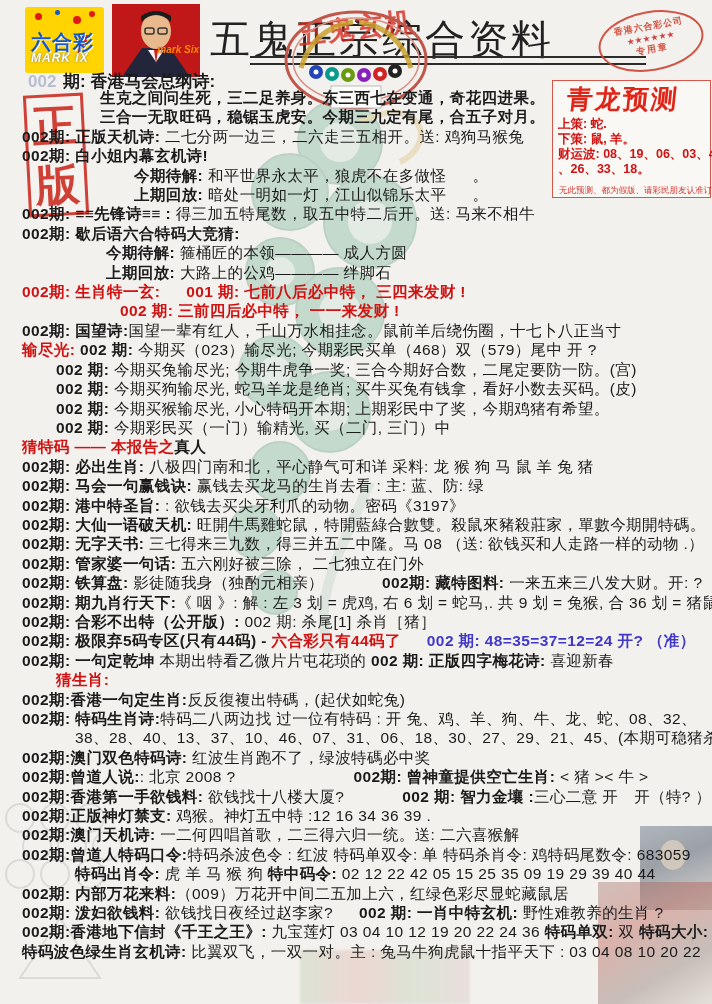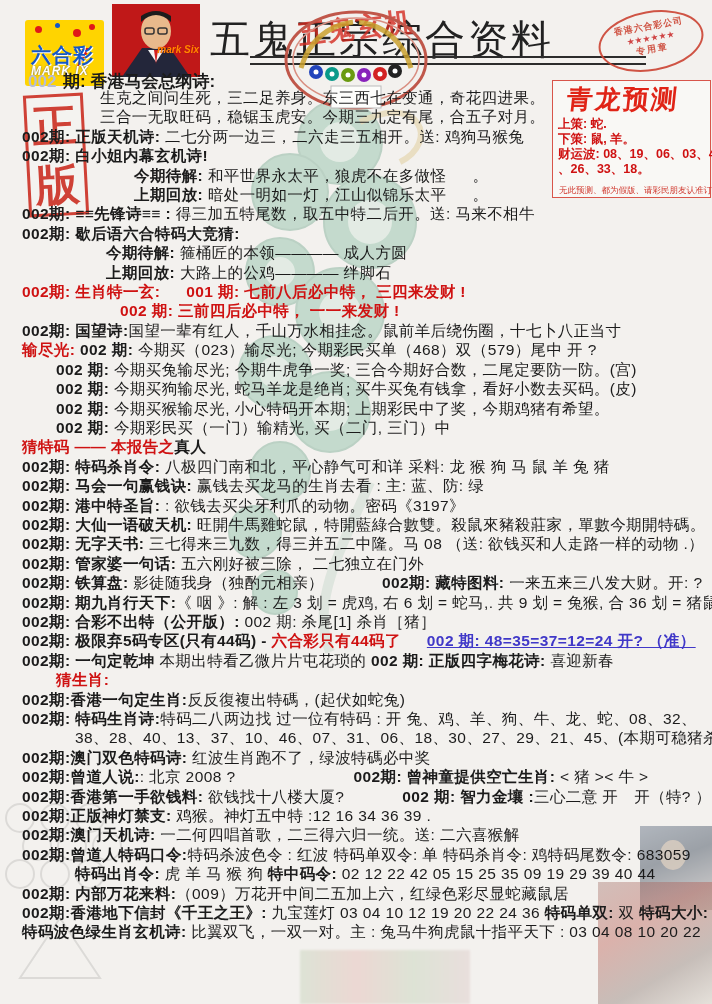--- a/index.html
+++ b/index.html
@@ -1,20 +1,20 @@
 <!DOCTYPE html>
 <html><head>
 <meta charset="utf-8">
 <style>
   html,body{margin:0;padding:0;background:#ddd;}
   .page{position:relative;width:712px;height:1004px;background:#f3f1ee;overflow:hidden;
         font-family:"Liberation Sans","DejaVu Sans",sans-serif;color:#1b1b1b;}
   
   .logo{position:absolute;left:25px;top:7px;width:79px;height:66px;background:#ffd400;
-        border-radius:3px;overflow:hidden;margin-top:13px;}
+        border-radius:3px;overflow:hidden;}
   .logo .brand{position:absolute;left:6px;top:22px;font-size:20px;font-weight:bold;color:#1457c8;
         text-shadow:1px 1px 0 #fff;letter-spacing:1px;}
   .logo .sub{position:absolute;left:6px;top:44px;font-size:12px;font-weight:bold;color:#fff;
         text-shadow:0 0 2px #666;letter-spacing:1px;font-style:italic;}
   .logo .dot{position:absolute;border-radius:50%;}
   .bolt{position:absolute;left:52px;top:28px;width:0;height:0;border-left:5px solid transparent;
         border-right:3px solid transparent;border-top:22px solid #e01818;transform:skewX(-28deg);}
   .photo{position:absolute;left:112px;top:4px;width:88px;height:51px;}
   .photo .cap{position:absolute;right:1px;bottom:0;font-size:10px;font-weight:bold;color:#ff8a00;
         text-shadow:0 0 1px #b00;font-style:italic;}
@@ -43,25 +43,25 @@
   
   .zseal{position:absolute;left:26px;top:94px;width:54px;height:116px;border:3px solid #cc3327;
         color:#cc3327;transform:rotate(-3deg);display:flex;flex-direction:column;align-items:center;
         justify-content:space-around;font-family:"Liberation Serif","DejaVu Serif",serif;
         font-size:44px;font-weight:bold;opacity:.92;background:rgba(255,255,255,.15);}
   
   .body-lines{position:absolute;left:22px;top:88px;width:690px;}
   .ln{height:19.42px;line-height:19.42px;white-space:nowrap;font-size:15.5px;letter-spacing:.4px;}
   .seg.k{font-weight:bold;}
   .seg.r{color:#cf1212;font-weight:bold;}
-  .seg.u{color:#4038c8;font-weight:bold;text-decoration:underline;}
+  .seg.u{color:#4038c8;font-weight:bold;}
   .seg.g1{margin-left:26px;}
   .seg.g2{margin-left:58px;}
   .seg.g3{margin-left:118px;}
-  .x34{padding-left:34px;}.x53{padding-left:53px;}.x78{padding-left:78px;}
+  .x34{padding-left:34px;}.x53{padding-left:53px;}.x78{padding-left:78px;font-weight:bold;}
   .x84{padding-left:84px;}.x98{padding-left:98px;}.x112{padding-left:112px;}
   
   .wm{position:absolute;pointer-events:none;}
   .photos-br1{position:absolute;left:640px;top:826px;width:72px;height:84px;opacity:.55;
         background:linear-gradient(160deg,#7b8696 0%,#55606e 40%,#8c8f96 70%,#b9b2a8 100%);}
   .photos-br1::after{content:"";position:absolute;left:20px;top:14px;width:26px;height:30px;
         border-radius:50%;background:#cbb49e;opacity:.8;}
   .photos-br2{position:absolute;left:598px;top:882px;width:114px;height:122px;opacity:.38;
         background:linear-gradient(150deg,#9c6a62 0%,#b34a3e 35%,#7e6a62 70%,#cfc6ba 100%);}
   .photos-bc{position:absolute;left:300px;top:950px;width:170px;height:54px;opacity:.25;
@@ -205,21 +205,21 @@
       <div class="ln x84"><span class="seg k">上期回放: </span><span class="seg ">大路上的公鸡———— 绊脚石</span></div>
       <div class="ln "><span class="seg r">002期: 生肖特一玄:</span><span class="seg r g1">001 期:  七前八后必中特， 三四来发财  !</span></div>
       <div class="ln x98"><span class="seg r">002 期:  三前四后必中特， 一一来发财  !</span></div>
       <div class="ln "><span class="seg k">002期: </span><span class="seg k">国望诗:</span><span class="seg ">国望一辈有红人，千山万水相挂念。鼠前羊后绕伤圈，十七卜八正当寸</span></div>
       <div class="ln "><span class="seg r">输尽光: </span><span class="seg k">002 期: </span><span class="seg ">今期买（023）输尽光; 今期彩民买单（468）双（579）尾中 开 ?</span></div>
       <div class="ln x34"><span class="seg k">002 期: </span><span class="seg ">今期买兔输尽光; 今期牛虎争一奖; 三合今期好合数，二尾定要防一防。(宫)</span></div>
       <div class="ln x34"><span class="seg k">002 期: </span><span class="seg ">今期买狗输尽光, 蛇马羊龙是绝肖; 买牛买兔有钱拿，看好小数去买码。(皮)</span></div>
       <div class="ln x34"><span class="seg k">002 期: </span><span class="seg ">今期买猴输尽光, 小心特码开本期; 上期彩民中了奖，今期鸡猪有希望。</span></div>
       <div class="ln x34"><span class="seg k">002 期: </span><span class="seg ">今期彩民买（一门）输精光, 买（二门, 三门）中</span></div>
       <div class="ln "><span class="seg r">猜特码 —— 本报告之</span><span class="seg k">真人</span></div>
-      <div class="ln "><span class="seg k">002期: </span><span class="seg k">特码杀肖令: </span><span class="seg ">八极四门南和北，平心静气可和详 采料: 龙 猴 狗 马 鼠 羊 兔 猪</span></div>
+      <div class="ln "><span class="seg k">002期: </span><span class="seg k">必出生肖: </span><span class="seg ">八极四门南和北，平心静气可和详 采料: 龙 猴 狗 马 鼠 羊 兔 猪</span></div>
       <div class="ln "><span class="seg k">002期: </span><span class="seg k">马会一句赢钱诀: </span><span class="seg ">赢钱去买龙马的生肖去看 : 主: 蓝、防: 绿</span></div>
       <div class="ln "><span class="seg k">002期: </span><span class="seg k">港中特圣旨: </span><span class="seg ">: 欲钱去买尖牙利爪的动物。密码《3197》</span></div>
       <div class="ln "><span class="seg k">002期: </span><span class="seg k">大仙一语破天机: </span><span class="seg ">旺開牛馬雞蛇鼠，特開藍綠合數雙。殺鼠來豬殺莊家，單數今期開特碼。</span></div>
       <div class="ln "><span class="seg k">002期: </span><span class="seg k">无字天书: </span><span class="seg ">三七得来三九数，得三并五二中隆。马 08 （送: 欲钱买和人走路一样的动物 .）</span></div>
       <div class="ln "><span class="seg k">002期: </span><span class="seg k">管家婆一句话: </span><span class="seg ">五六刚好被三除， 二七独立在门外</span></div>
       <div class="ln "><span class="seg k">002期: </span><span class="seg k">铁算盘: </span><span class="seg ">影徒随我身（独酌元相亲）</span><span class="seg k g2">002期: </span><span class="seg k">藏特图料: </span><span class="seg ">一来五来三八发大财。开: ?</span></div>
       <div class="ln "><span class="seg k">002期: </span><span class="seg k">期九肖行天下:</span><span class="seg ">《 咽 》: 解 : 左 3 划 = 虎鸡, 右 6 划 = 蛇马,. 共 9 划 = 兔猴, 合 36 划 = 猪鼠</span></div>
       <div class="ln "><span class="seg k">002期: </span><span class="seg k">合彩不出特（公开版）: </span><span class="seg ">002 期: 杀尾[1] 杀肖［猪］</span></div>
       <div class="ln "><span class="seg k">002期: </span><span class="seg k">极限弃5码专区(只有44码) - </span><span class="seg r">六合彩只有44码了</span><span class="seg u g1">002 期: 48=35=37=12=24 开? （准）</span></div>
       <div class="ln "><span class="seg k">002期: </span><span class="seg k">一句定乾坤 </span><span class="seg ">本期出特看乙微片片屯花琐的 </span><span class="seg k">002 期: </span><span class="seg k">正版四字梅花诗: </span><span class="seg ">喜迎新春</span></div>
@@ -228,17 +228,18 @@
       <div class="ln "><span class="seg k">002期: </span><span class="seg k">特码生肖诗:</span><span class="seg ">特码二八两边找 过一位有特码 : 开 兔、鸡、羊、狗、牛、龙、蛇、08、32、</span></div>
       <div class="ln x53"><span class="seg ">38、28、40、13、37、10、46、07、31、06、18、30、27、29、21、45、(本期可稳猪杀肖)</span></div>
       <div class="ln "><span class="seg k">002期:</span><span class="seg k">澳门双色特码诗: </span><span class="seg ">红波生肖跑不了，绿波特碼必中奖</span></div>
       <div class="ln "><span class="seg k">002期:</span><span class="seg k">曾道人说:</span><span class="seg ">: 北京 2008 ?</span><span class="seg k g3">002期: </span><span class="seg k">曾神童提供空亡生肖: </span><span class="seg ">&lt; 猪 &gt;&lt; 牛 &gt;</span></div>
       <div class="ln "><span class="seg k">002期:</span><span class="seg k">香港第一手欲钱料: </span><span class="seg ">欲钱找十八楼大厦?</span><span class="seg k g2">002 期: </span><span class="seg k">智力金壤 :</span><span class="seg ">三心二意 开　开（特? ）</span></div>
       <div class="ln "><span class="seg k">002期:</span><span class="seg k">正版神灯禁支: </span><span class="seg ">鸡猴。神灯五中特 :12 16 34 36 39 .</span></div>
       <div class="ln "><span class="seg k">002期:</span><span class="seg k">澳门天机诗: </span><span class="seg ">一二何四唱首歌，二三得六归一统。送: 二六喜猴解</span></div>
       <div class="ln "><span class="seg k">002期:</span><span class="seg k">曾道人特码口令:</span><span class="seg ">特码杀波色令 : 红波 特码单双令: 单 特码杀肖令: 鸡特码尾数令: 683059</span></div>
       <div class="ln x53"><span class="seg k">特码出肖令: </span><span class="seg ">虎 羊 马 猴 狗 </span><span class="seg k">特中码令: </span><span class="seg ">02 12 22 42 05 15 25 35 09 19 29 39 40 44</span></div>
       <div class="ln "><span class="seg k">002期: </span><span class="seg k">内部万花来料:</span><span class="seg ">（009）万花开中间二五加上六，红绿色彩尽显蛇藏鼠居</span></div>
+      <div class="ln "><span class="seg k">002期: </span><span class="seg k">泼妇欲钱料: </span><span class="seg ">欲钱找日夜经过赵李家?</span><span class="seg k g1">002 期: </span><span class="seg k">一肖中特玄机: </span><span class="seg ">野性难教养的生肖 ?</span></div>
       <div class="ln "><span class="seg k">002期:</span><span class="seg k">香港地下信封《千王之王》: </span><span class="seg ">九宝莲灯 03 04 10 12 19 20 22 24 36 </span><span class="seg k">特码单双: </span><span class="seg ">双 </span><span class="seg k">特码大小: </span></div>
       <div class="ln "><span class="seg k">特码波色绿生肖玄机诗: </span><span class="seg ">比翼双飞，一双一对。主 : 兔马牛狗虎鼠十指平天下 : 03 04 08 10 20 22</span></div>
     </div>
 
 </div>
 
 </body></html>

